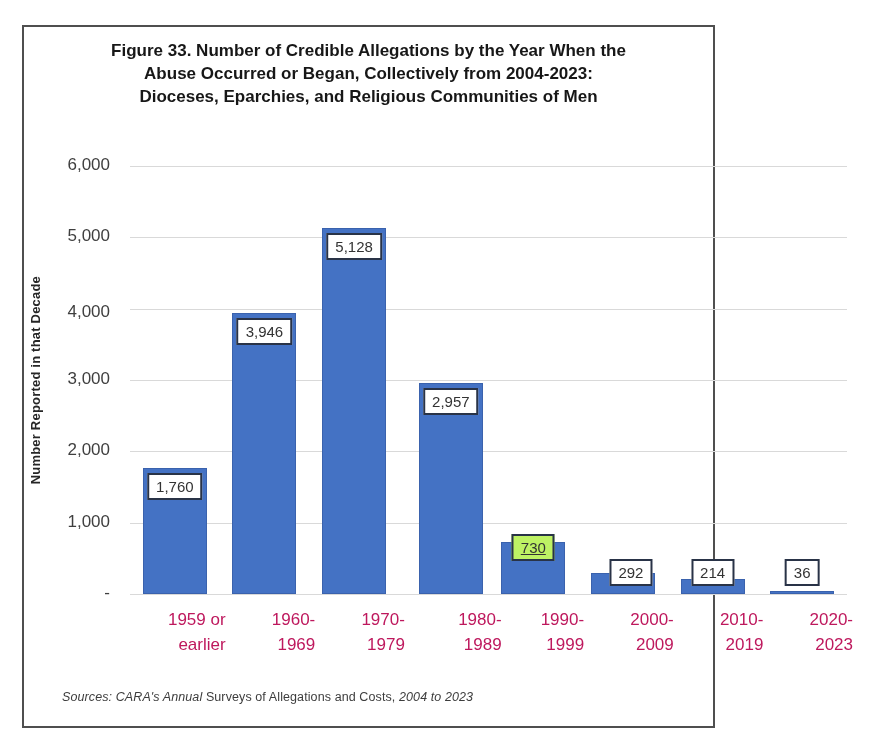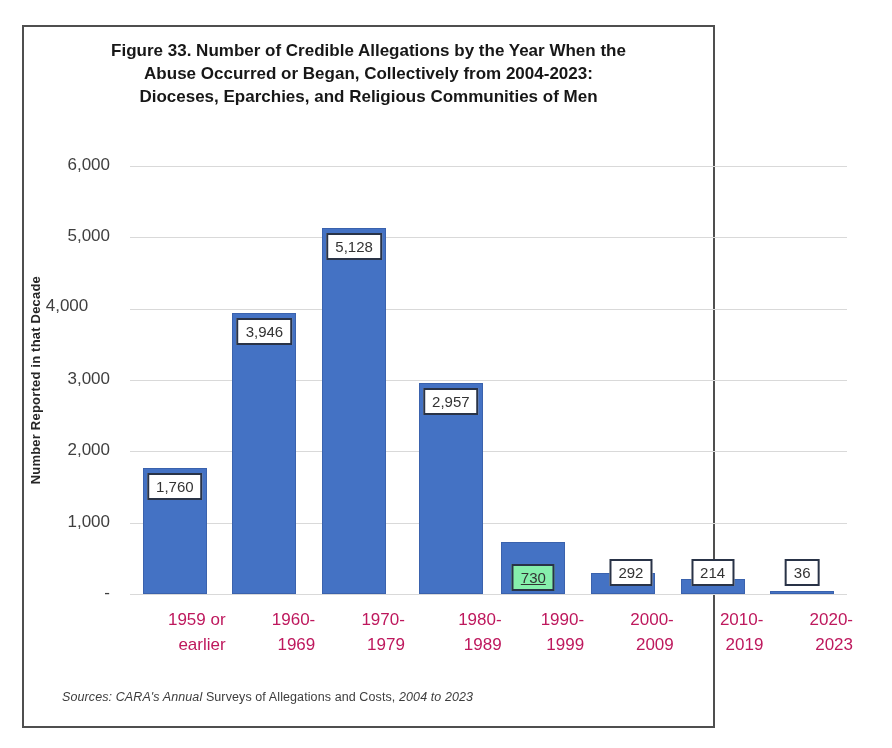--- a/index.html
+++ b/index.html
@@ -147,21 +147,21 @@
 1979</div>
       </div>
       <div class="slot" style="left: 276px; width: 89.625px;">
         <div class="bar" style="height: 210.933px; background: rgb(68, 114, 196); border: 1px solid rgb(58, 98, 173);"></div>
         <div class="dlabel" style="background: rgb(255, 255, 255); border-color: rgb(41, 51, 71); top: 222.067px;">2,957</div>
         <div class="xlabel">1980-
 1989</div>
       </div>
       <div class="slot" style="left: 358.5px; width: 89.625px;">
         <div class="bar" style="height: 52.0733px; background: rgb(68, 114, 196); border: 1px solid rgb(58, 98, 173);"></div>
-        <div class="dlabel" style="background: #86efac; border-color: rgb(41, 51, 71); top: 398px; text-decoration: underline;">730</div>
+        <div class="dlabel" style="background: #bef264; border-color: rgb(41, 51, 71); top: 368px; text-decoration: underline;">730</div>
         <div class="xlabel">1990-
 1999</div>
       </div>
       <div class="slot" style="left: 448.125px; width: 89.625px;">
         <div class="bar" style="height: 20.8293px; background: rgb(68, 114, 196); border: 1px solid rgb(58, 98, 173);"></div>
         <div class="dlabel" style="background: rgb(255, 255, 255); border-color: rgb(41, 51, 71); bottom: 8px; margin-left: 8px;">292</div>
         <div class="xlabel">2000-
 2009</div>
       </div>
       <div class="slot" style="left: 537.75px; width: 89.625px;">
@@ -177,18 +177,18 @@
 2023</div>
       </div>
     </div>
 
   <div class="source-note">
     <span class="italic">Sources: CARA's Annual</span><span class="roman"> Surveys of Allegations and Costs, </span><span class="italic">2004 to 2023</span>
   </div>
 
 <div class="ytick" style="top: 128px;">6,000</div>
     <div class="ytick" style="top: 199.333px;">5,000</div>
-    <div class="ytick" style="top: 269px; text-align: center;">4,000</div>
+    <div class="ytick" style="top: 275px;">4,000</div>
     <div class="ytick" style="top: 342px;">3,000</div>
     <div class="ytick" style="top: 413.333px;">2,000</div>
     <div class="ytick" style="top: 484.667px;">1,000</div>
     <div class="ytick" style="top: 556px;">-</div>
   </div>
 
 </body></html>

